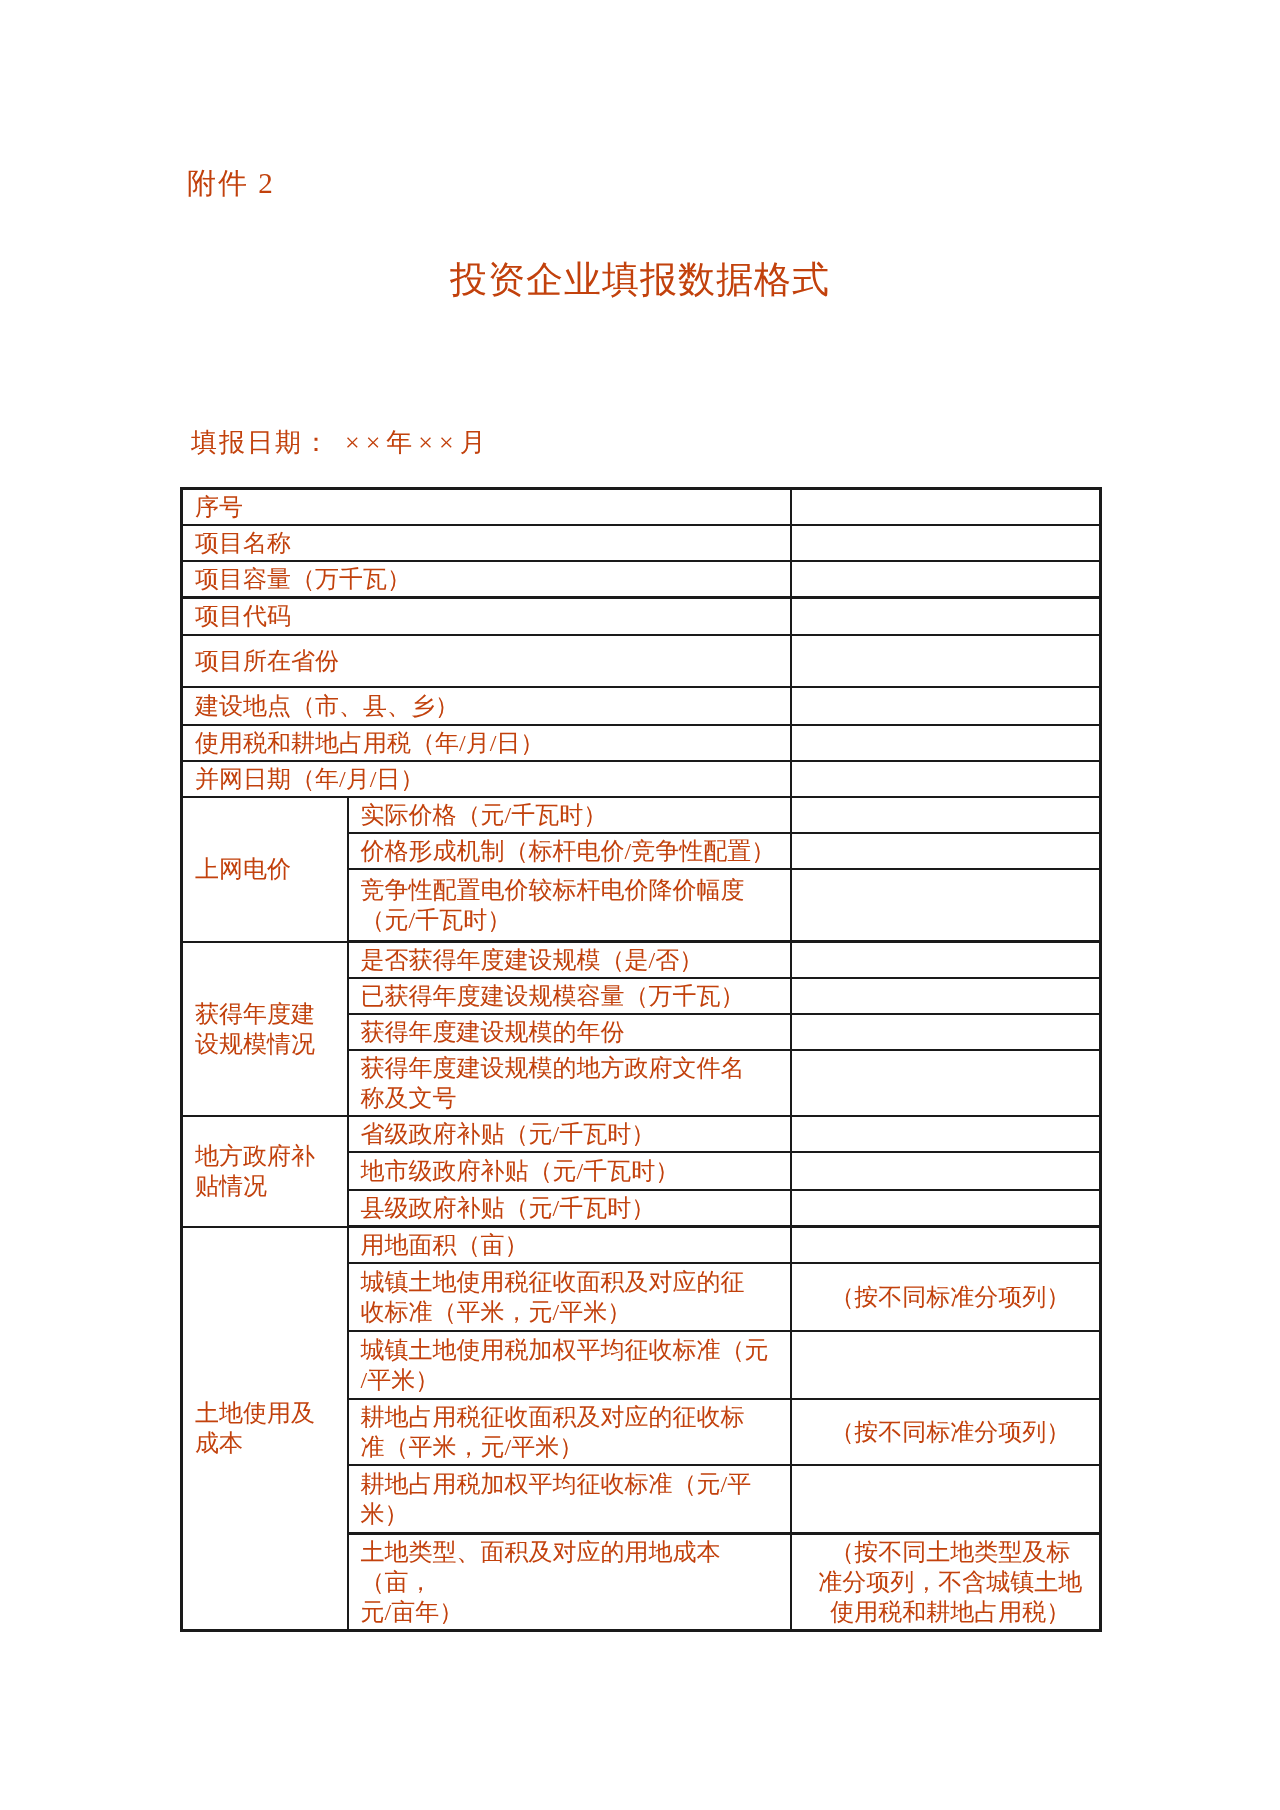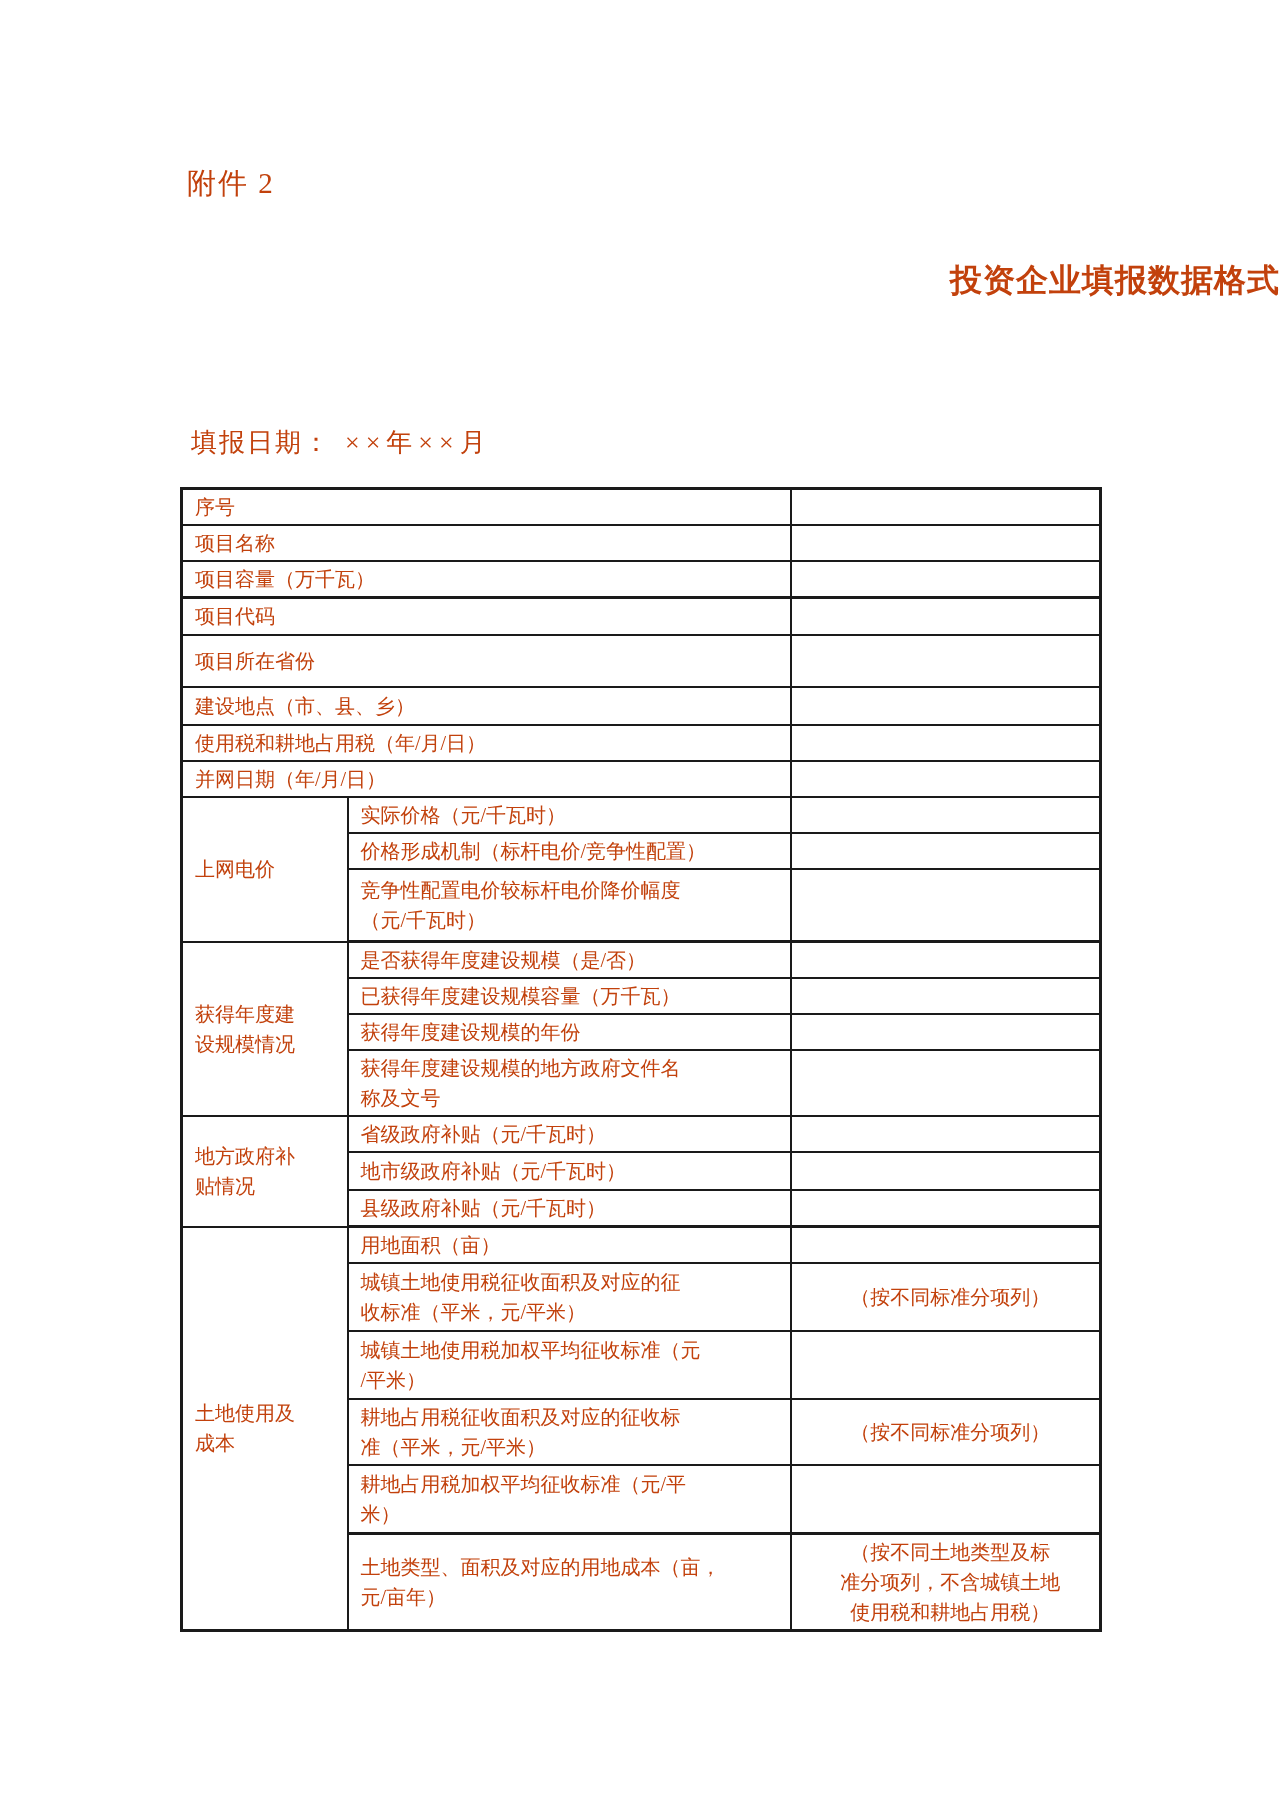--- a/index.html
+++ b/index.html
@@ -11,43 +11,43 @@
     font-family:"Liberation Serif","DejaVu Serif",serif;
     overflow:hidden;
     margin:0 auto;
   }
   .attachment{
     position:absolute;left:187px;top:166px;
     font-size:29px;line-height:34px;letter-spacing:2px;
   }
   .doc-title{
     position:absolute;left:0;top:260px;width:100%;
-    text-align:right;
+    text-align:center;
     font-family:"Liberation Sans","DejaVu Sans",sans-serif;
-    font-weight:700;
-    font-size:32px;line-height:40px;letter-spacing:1px;
+    font-weight:400;
+    font-size:37px;line-height:40px;letter-spacing:1px;
     margin:0;
   }
   .date-line{
     position:absolute;left:191px;top:427px;
     font-size:26px;line-height:32px;text-align:center;
   }
   .date-label{letter-spacing:2px;}
   .date-value{margin-left:14px;letter-spacing:6px;}
 
   table.form{
     position:absolute;left:180px;top:487px;
     width:919px;
     border-collapse:collapse;
     table-layout:fixed;
     border:3px solid #1a1a1a;
   }
   table.form td{
     border:2px solid #1a1a1a;
-    font-size:20px;
+    font-size:24px;
     line-height:30px;
     vertical-align:middle;
     white-space:pre-line;
     padding:2px 2px 2px 12px;
     overflow:hidden;
   }
   td.grp{padding-left:12px;}
   td.sub{padding-left:8px;}
   td.val{
     text-align:center;

